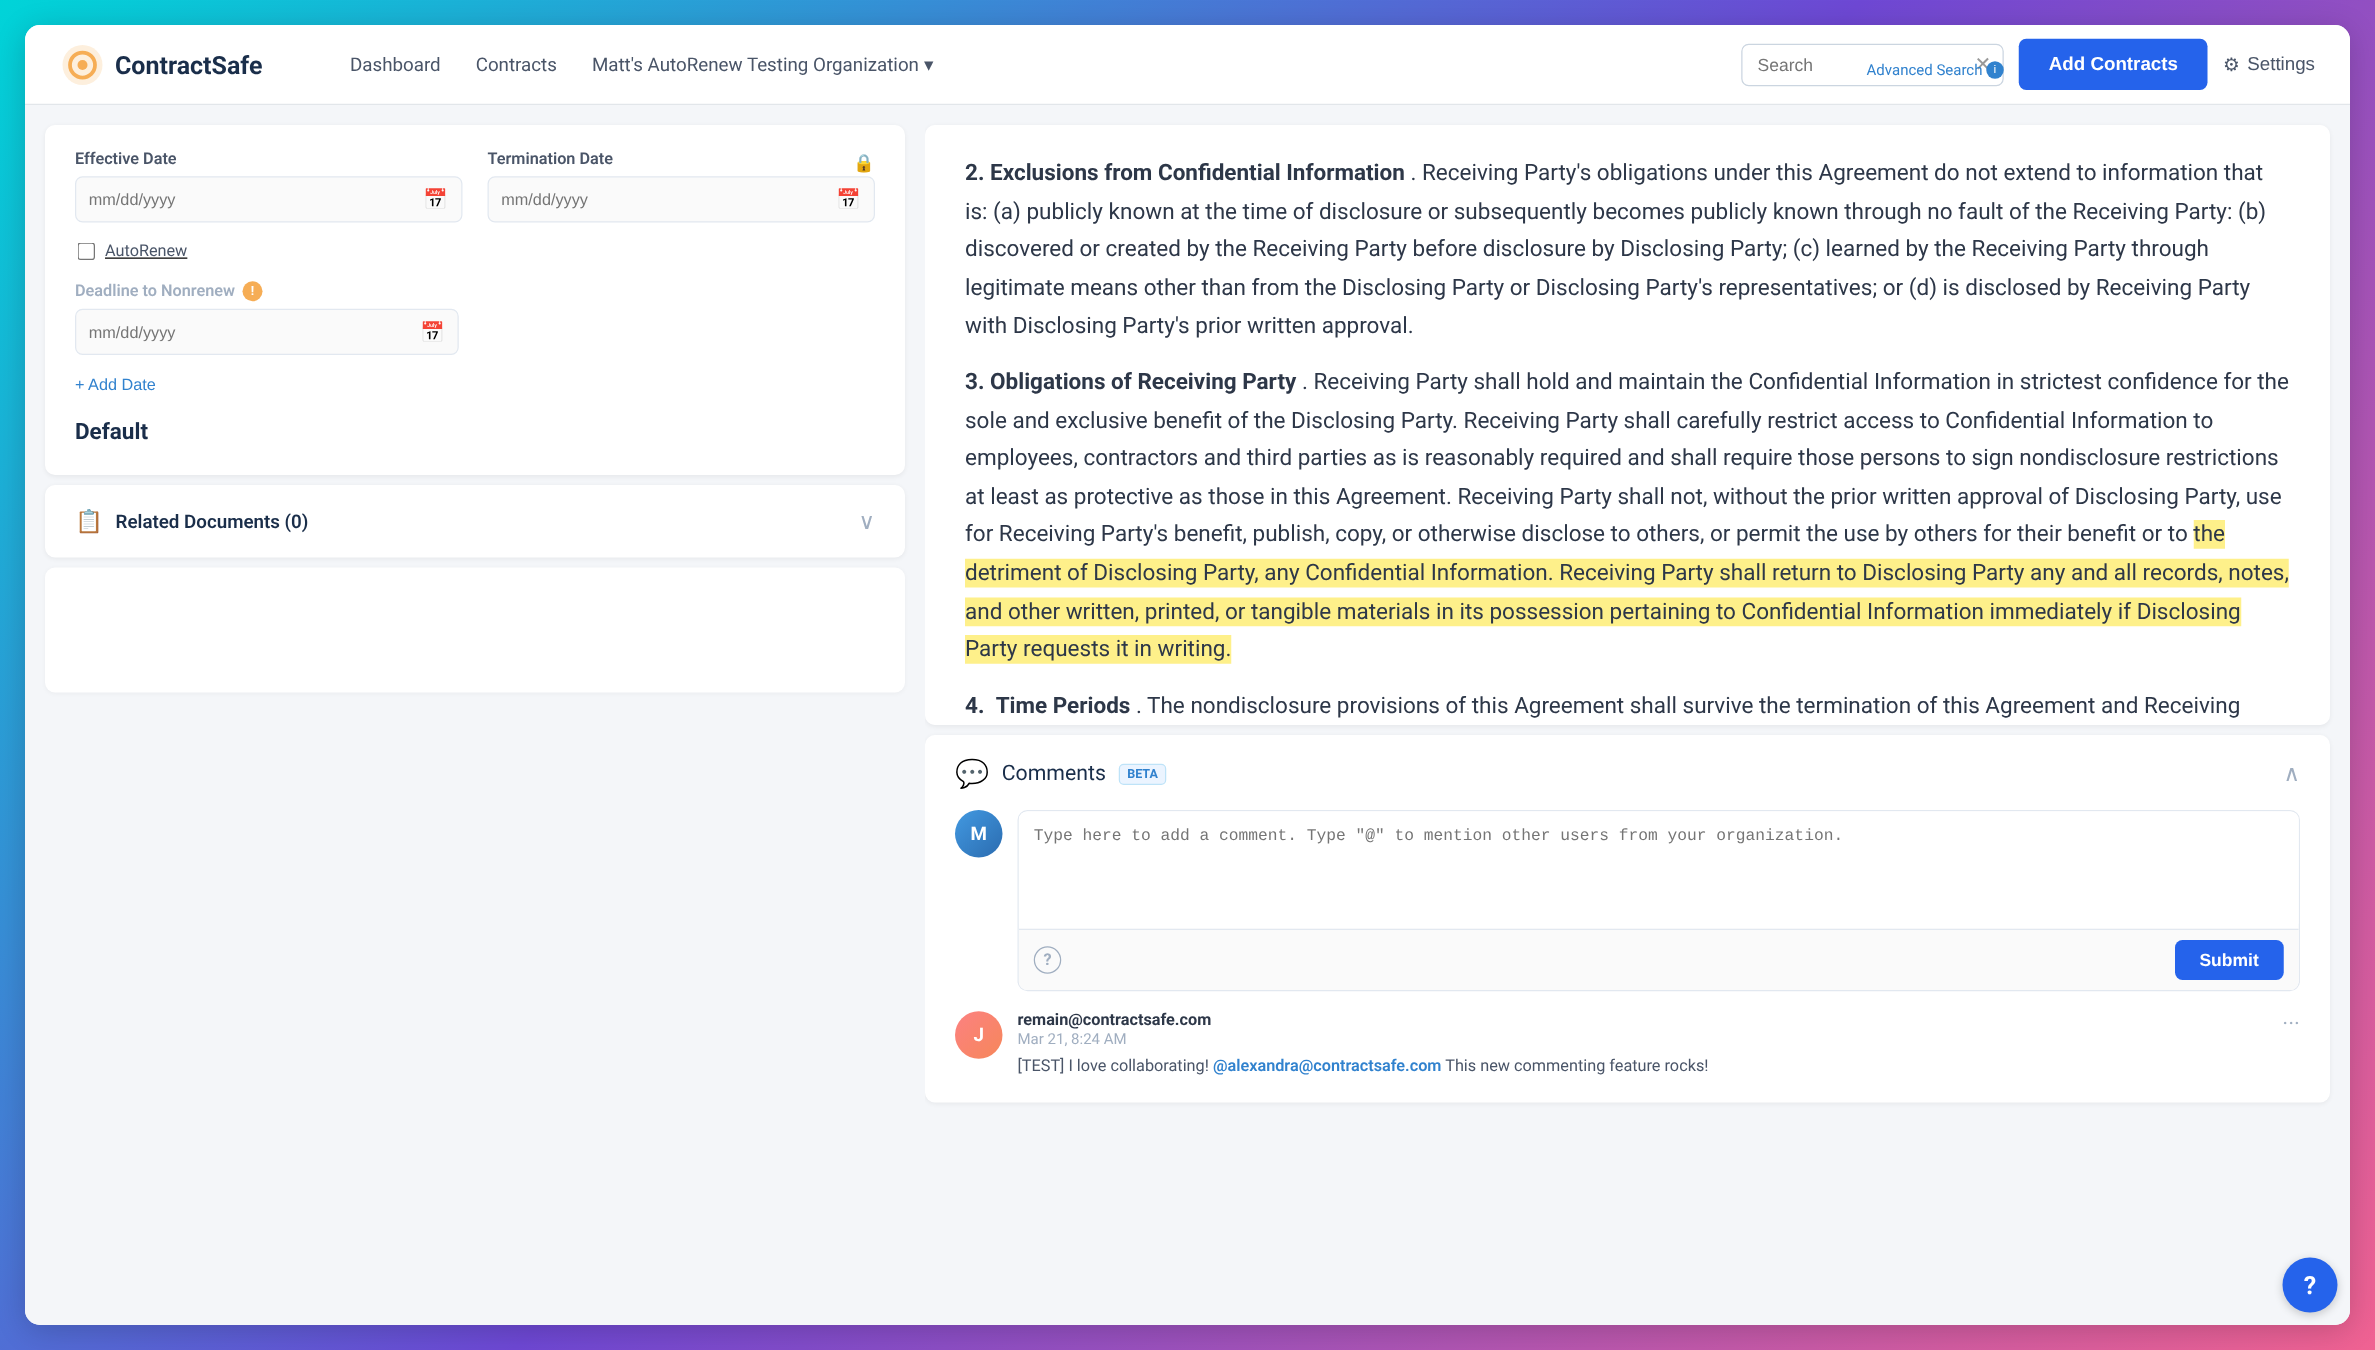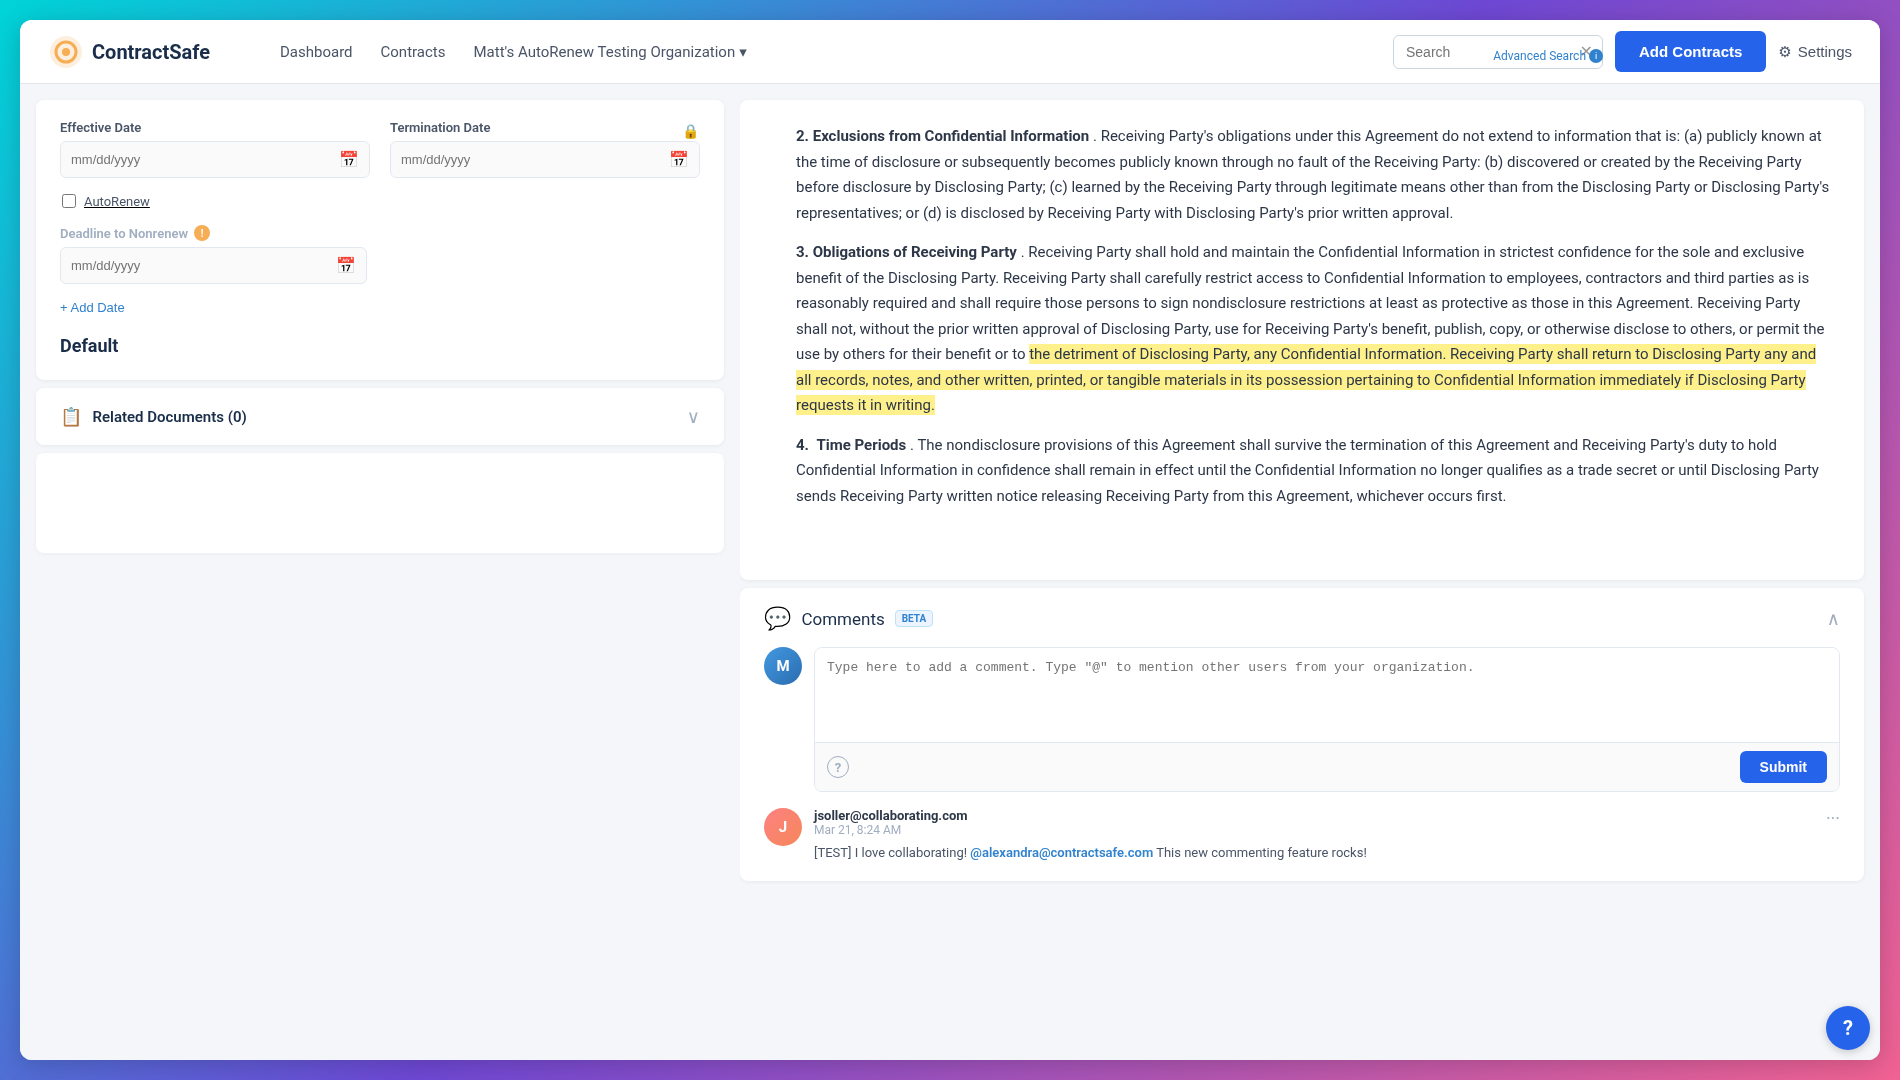--- a/index.html
+++ b/index.html
@@ -319,24 +319,23 @@
       flex: 1;
       background: #fff;
       margin: 16px 16px 8px 0;
       border-radius: 8px;
       overflow-y: auto;
       padding: 24px 32px;
       box-shadow: 0 1px 4px rgba(0,0,0,0.06);
       max-height: 480px;
     }
     .doc-text {
-      font-size: 15px;
+      font-size: 18px;
       color: #2d3748;
       line-height: 1.7;
-      margin-left: 24px;
     }
     .doc-text p {
       margin-bottom: 14px;
     }
     .doc-text b {
       font-weight: 700;
     }
     .highlight-yellow {
       background: #fef08a;
       padding: 1px 0;
@@ -669,21 +668,21 @@
               <button class="submit-btn">Submit</button>
             </div>
           </div>
         </div>
 
         <div class="comment-entry">
           <div class="comment-avatar-salmon">
             <span>J</span>
           </div>
           <div class="comment-body">
-            <div class="comment-author">jsoller@collaborating.com</div>
+            <div class="comment-author">remain@contractsafe.com</div>
             <div class="comment-time">Mar 21, 8:24 AM</div>
             <div class="comment-text">
               <span>[TEST] I love collaborating! </span><span class="mention">@alexandra@contractsafe.com</span><span> This new commenting feature rocks!</span>
             </div>
           </div>
           <div class="comment-actions">
             <span>···</span>
           </div>
         </div>
       </div>

